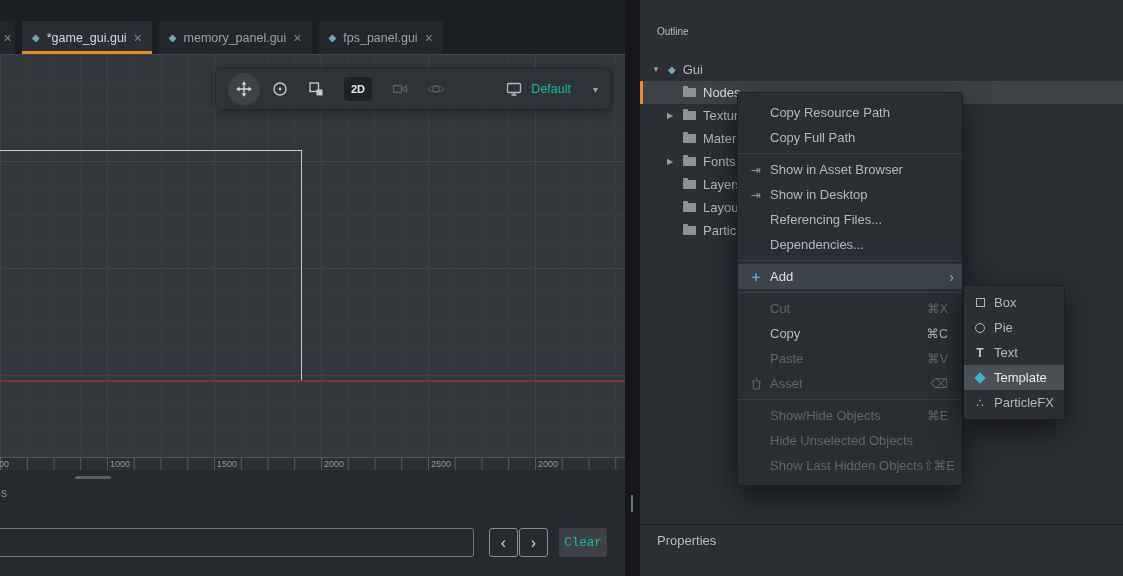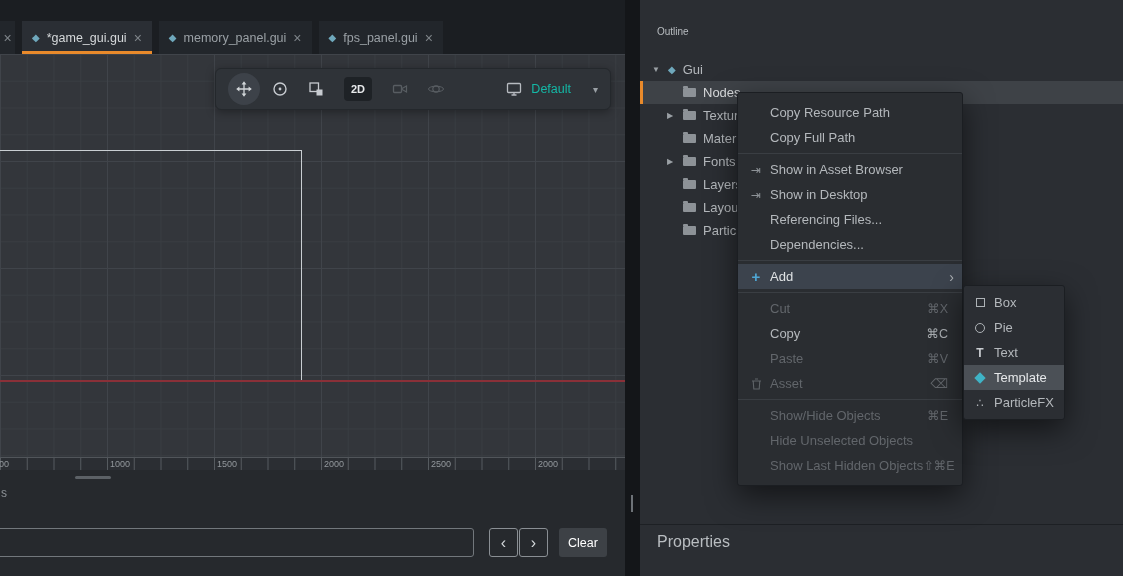--- a/index.html
+++ b/index.html
@@ -40,41 +40,41 @@
     font-size:9px;color:#93989d}
   .rtick{position:absolute;top:1px}
 
   
   .console{position:absolute;left:0;top:470px;width:625px;height:106px;background:#26292d}
   .hscroll{position:absolute;left:75px;top:6px;width:36px;height:3px;background:#5c6166;border-radius:2px;cursor:pointer}
   .partial-label{position:absolute;left:1px;top:16px;font-size:12px;color:#8d9297}
   .cinput{position:absolute;left:-4px;top:58px;width:478px;height:29px;background:#26292d;border:1px solid #72777c;border-radius:3px;color:#c6cacd;font-size:13px;padding:0 8px;font-family:inherit;outline:none}
   .navbtn{position:absolute;top:58px;width:29px;height:29px;background:#26292d;border:1px solid #8a8f94;border-radius:3px;color:#d4d8db;font-size:16px;line-height:1;display:flex;align-items:center;justify-content:center;font-family:inherit;cursor:pointer}
   .prev{left:489px}.next{left:519px}
-  .clearbtn{position:absolute;left:559px;top:58px;width:48px;height:29px;background:#3d4146;border:none;border-radius:3px;color:#ffffff;font-size:12.5px;font-family:Liberation Sans, sans-serif;cursor:pointer}
+  .clearbtn{position:absolute;left:559px;top:58px;width:48px;height:29px;background:#3d4146;border:none;border-radius:3px;color:#14b8a6;font-size:12.5px;font-family:Liberation Mono, monospace;cursor:pointer}
 
   
   .gap{position:absolute;left:625px;top:0;width:15px;height:576px;background:#141619}
   .gap-handle{position:absolute;left:6px;top:495px;width:2px;height:17px;background:#6d7277;cursor:col-resize}
 
   
   .rpanel{position:absolute;left:640px;top:0;width:483px;height:576px;background:#2b2e33}
   .rtitle{position:absolute;left:17px;top:26px;font-size:10px;color:#b9bdc1}
   .tree{position:absolute;left:0;top:58px;width:100%}
   .trow{height:23px;display:flex;align-items:center;font-size:13px;color:#b4b8bc;position:relative;cursor:pointer}
   .trow.l0{padding-left:12px}
   .trow.l1{padding-left:27px}
   .tri{width:16px;font-size:8px;color:#9aa0a5;flex:none}
   .gicon{color:#6fa8bc;font-size:10px;margin-right:7px;flex:none;line-height:1}
   .folder{width:13px;height:9px;background:#8d9297;border-radius:1px;position:relative;margin-right:7px;flex:none}
   .folder::before{content:"";position:absolute;left:0;top:-2px;width:5px;height:2px;background:#8d9297;border-radius:1px 1px 0 0}
   .trow.sel{background:#3e4247;color:#d8dadc}
   .trow.sel::before{content:"";position:absolute;left:0;top:0;width:3px;height:100%;background:var(--accent,#e98a2b)}
   .props{position:absolute;left:0;top:524px;width:100%;height:52px;border-top:1px solid #1d2024;background:#2b2e33}
-  .ptitle{position:absolute;left:17px;top:8px;font-size:16px;color:#b9bdc1}
+  .ptitle{position:absolute;left:17px;top:8px;font-size:13px;color:#b9bdc1}
 
   
   .cmenu{position:absolute;left:737px;top:92px;width:226px;background:#2a2d31;border:1px solid #1b1e22;border-radius:3px;box-shadow:0 10px 30px rgba(0,0,0,.55);padding:7px 0;z-index:50}
   .mi{height:25px;display:flex;align-items:center;position:relative;padding:0 14px 0 32px;font-size:13px;color:#b4b8bc;cursor:pointer;white-space:nowrap}
   .mi .sc{margin-left:auto;color:#a9adb1;font-size:12.5px}
   .mi.dis{color:#62666b;cursor:default}
   .mi.dis .sc{color:#62666b}
   .mic{position:absolute;left:9px;width:18px;text-align:center;font-size:12px;color:#8d9297;line-height:1;display:flex;align-items:center;justify-content:center}
   .mi.hl{background:var(--add-highlight,#3c434d);color:#dfe2e4}
   .plusic{color:var(--add-plus,#4fa7d5);font-weight:bold;font-size:15px}

